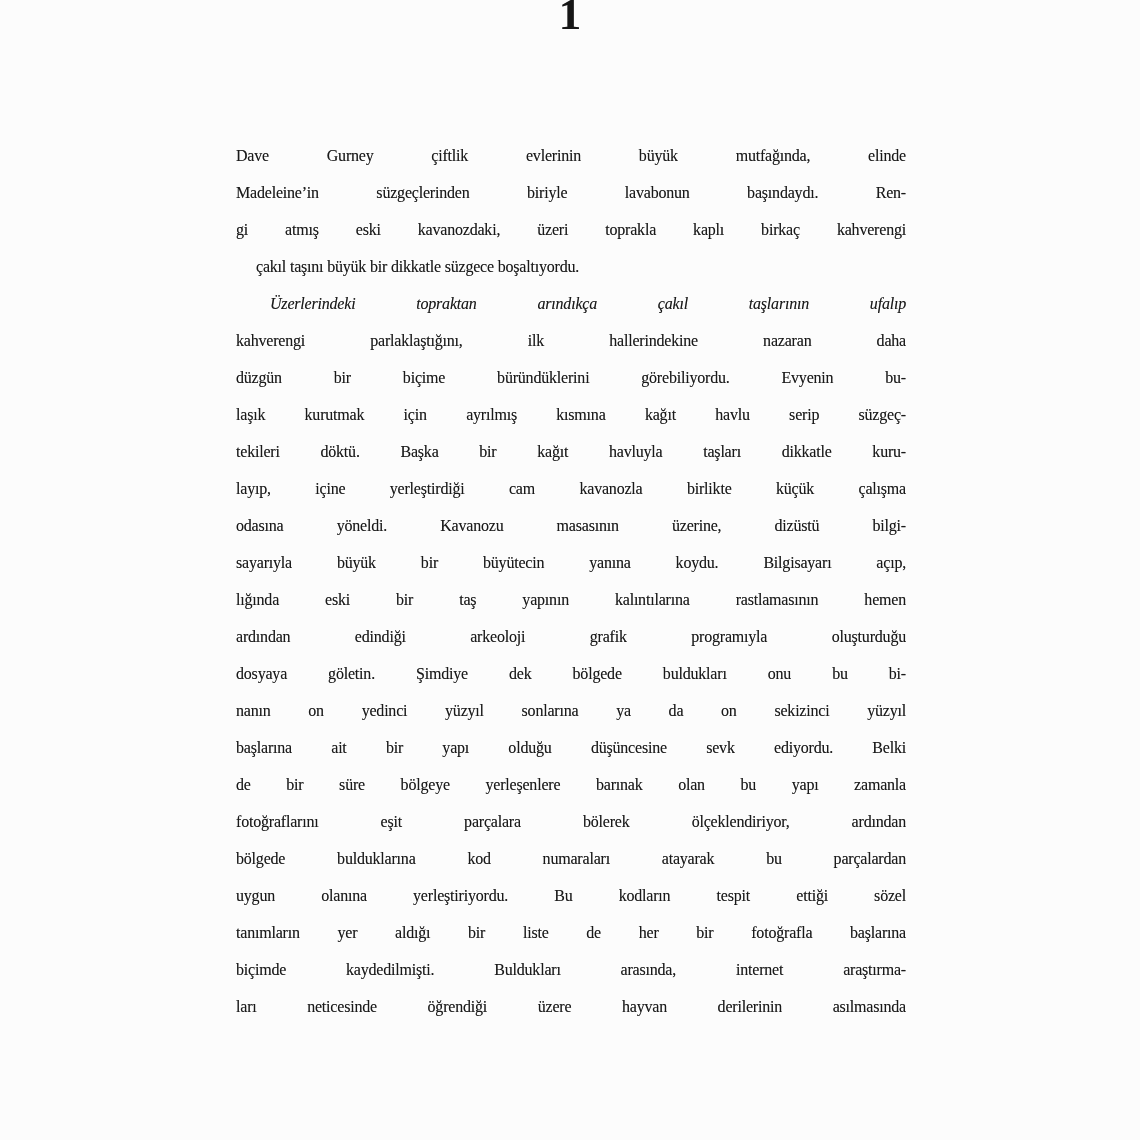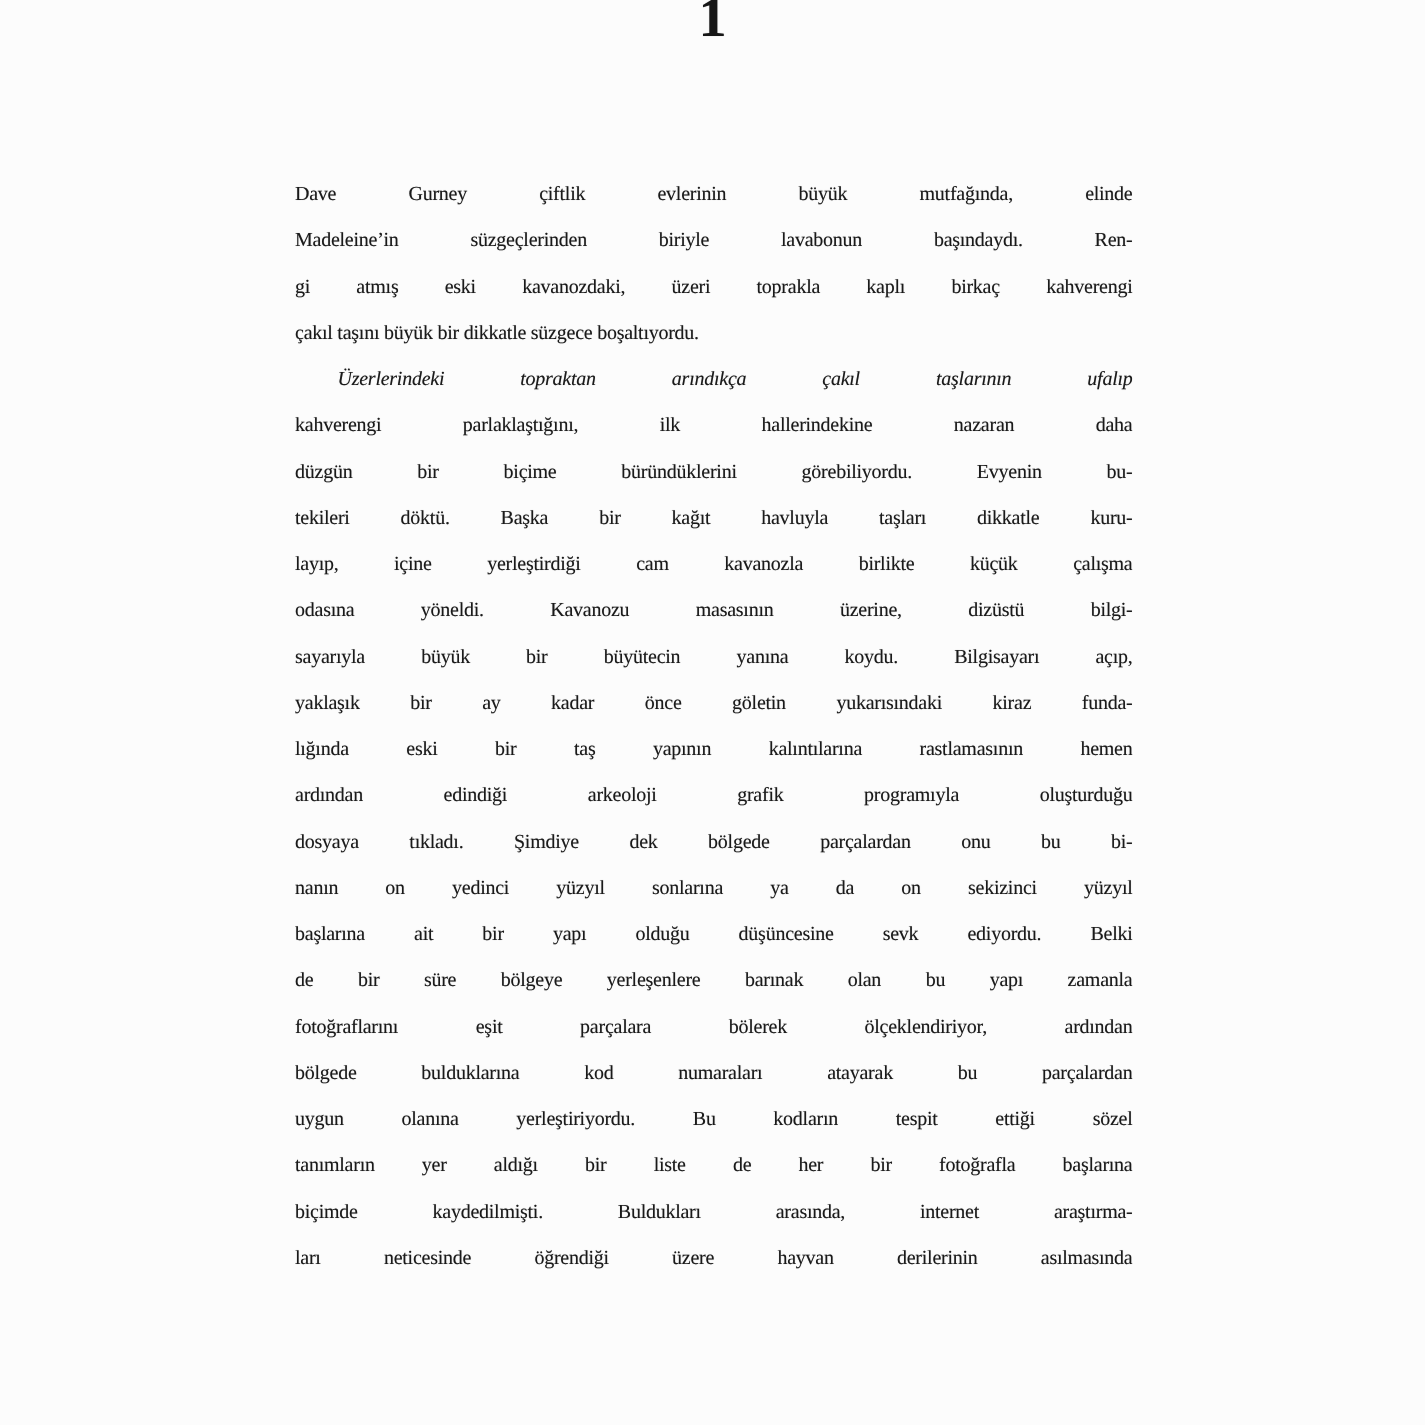--- a/index.html
+++ b/index.html
@@ -44,20 +44,21 @@
   .paragraph { margin: 0; padding: 0; }
   .text-line {
     height: 37px;
     overflow: hidden;
     text-align: justify;
     text-align-last: justify;
     white-space: normal;
   }
   .text-line.para-end {
     text-align-last: left;
+    margin-left: 20px;
   }
   .text-line.indent {
     padding-left: 34px;
     font-style: italic;
   }
 </style>
 </head>
 <body>
 
 <div class="book-page">
@@ -66,28 +67,28 @@
       <div class="paragraph">
         <div class="text-line">Dave Gurney çiftlik evlerinin büyük mutfağında, elinde</div>
         <div class="text-line">Madeleine’in süzgeçlerinden biriyle lavabonun başındaydı. Ren-</div>
         <div class="text-line">gi atmış eski kavanozdaki, üzeri toprakla kaplı birkaç kahverengi</div>
         <div class="text-line para-end">çakıl taşını büyük bir dikkatle süzgece boşaltıyordu.</div>
       </div>
       <div class="paragraph">
         <div class="text-line indent">Üzerlerindeki topraktan arındıkça çakıl taşlarının ufalıp</div>
         <div class="text-line">kahverengi parlaklaştığını, ilk hallerindekine nazaran daha</div>
         <div class="text-line">düzgün bir biçime büründüklerini görebiliyordu. Evyenin bu-</div>
+        <div class="text-line">laşık kurutmak için ayrılmış kısmına kağıt havlu serip süzgeç-</div>
         <div class="text-line">tekileri döktü. Başka bir kağıt havluyla taşları dikkatle kuru-</div>
         <div class="text-line">layıp, içine yerleştirdiği cam kavanozla birlikte küçük çalışma</div>
         <div class="text-line">odasına yöneldi. Kavanozu masasının üzerine, dizüstü bilgi-</div>
         <div class="text-line">sayarıyla büyük bir büyütecin yanına koydu. Bilgisayarı açıp,</div>
-        <div class="text-line">yaklaşık bir ay kadar önce göletin yukarısındaki kiraz funda-</div>
         <div class="text-line">lığında eski bir taş yapının kalıntılarına rastlamasının hemen</div>
         <div class="text-line">ardından edindiği arkeoloji grafik programıyla oluşturduğu</div>
-        <div class="text-line">dosyaya tıkladı. Şimdiye dek bölgede parçalardan onu bu bi-</div>
+        <div class="text-line">dosyaya göletin. Şimdiye dek bölgede buldukları onu bu bi-</div>
         <div class="text-line">nanın on yedinci yüzyıl sonlarına ya da on sekizinci yüzyıl</div>
         <div class="text-line">başlarına ait bir yapı olduğu düşüncesine sevk ediyordu. Belki</div>
         <div class="text-line">de bir süre bölgeye yerleşenlere barınak olan bu yapı zamanla</div>
       </div>
       <div class="paragraph">
         <div class="text-line">fotoğraflarını eşit parçalara bölerek ölçeklendiriyor, ardından</div>
         <div class="text-line">bölgede bulduklarına kod numaraları atayarak bu parçalardan</div>
         <div class="text-line">uygun olanına yerleştiriyordu. Bu kodların tespit ettiği sözel</div>
         <div class="text-line">tanımların yer aldığı bir liste de her bir fotoğrafla başlarına</div>
         <div class="text-line">biçimde kaydedilmişti. Buldukları arasında, internet araştırma-</div>

